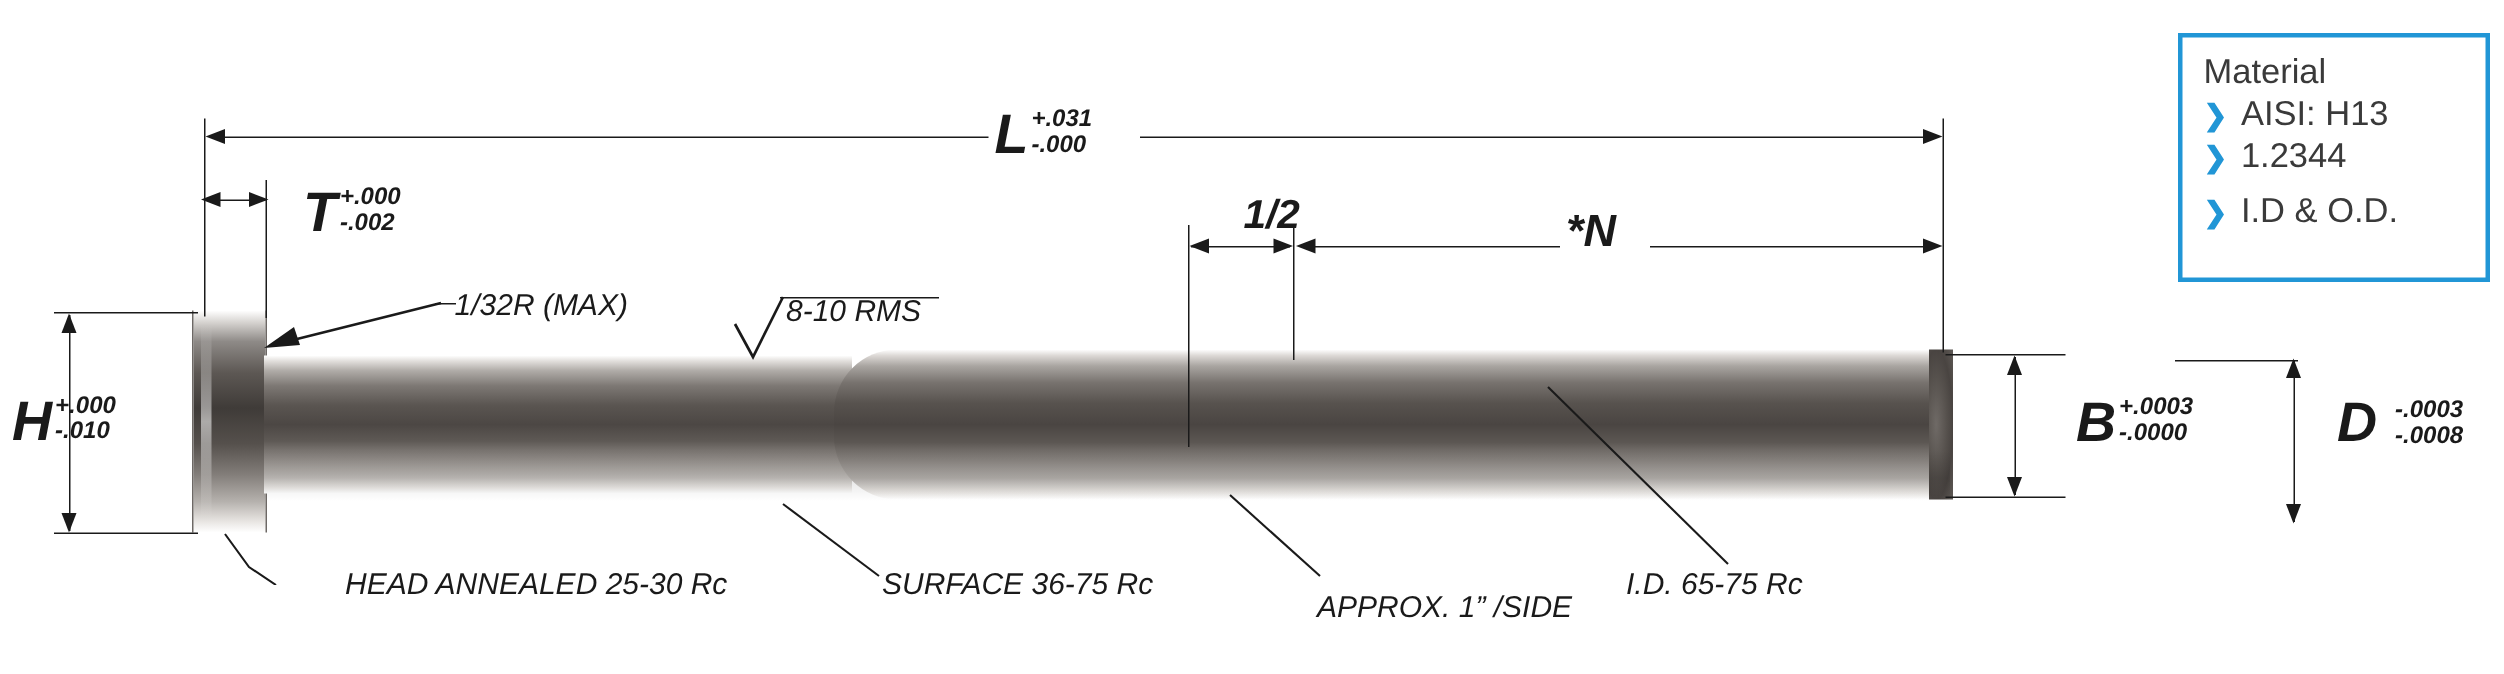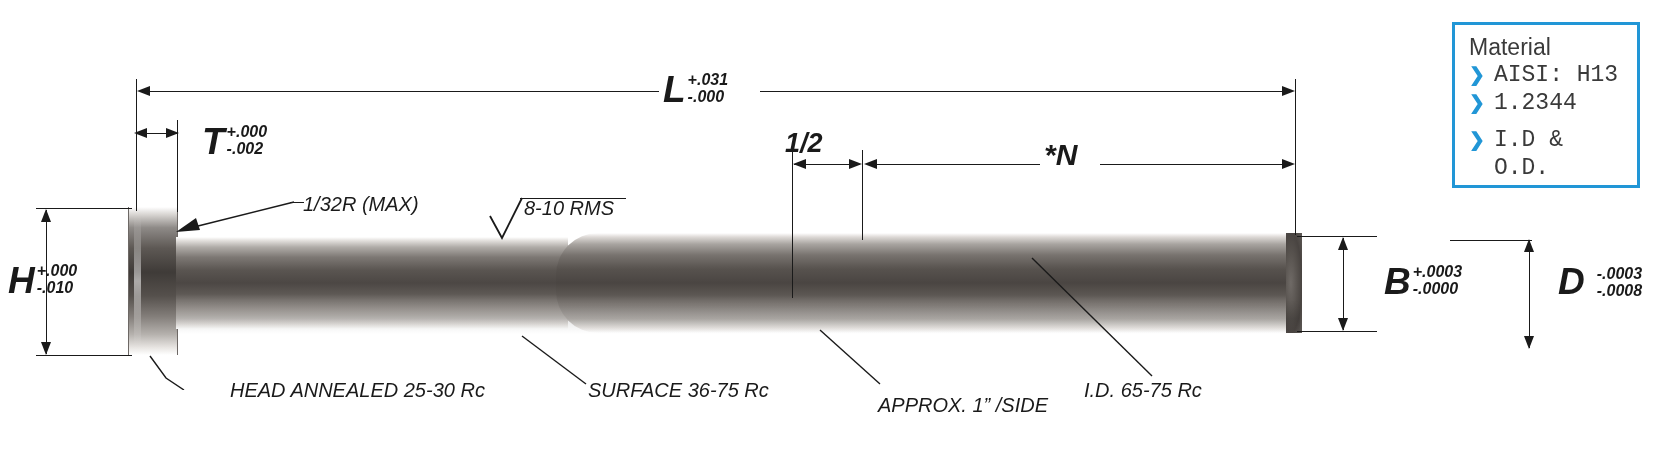--- a/index.html
+++ b/index.html
@@ -130,21 +130,21 @@
     gap: 9px;
     line-height: 1.22;
   }
   .mat-chev {
     color: #2196d6;
     font-size: 19px;
     font-weight: bold;
     line-height: 1;
   }
   .mat-val {
-    font-family: Liberation Mono, monospace;
+    font-family: Liberation Sans, sans-serif;
     font-size: 23px;
     color: #3a3a3a;
   }
   .mat-gap { height: 9px; }
 </style>
 </head>
 <body>
 
 <div id="stage">
 
@@ -199,21 +199,21 @@
       <span>+.000</span><br>
       <span>-.010</span>
     </span>
   </div>
 
   <div class="abs ext-line" style="left:792px; top:150px; height:148px;"></div>
   <div class="abs ext-line" style="left:862px; top:150px; height:90px;"></div>
   <div class="abs dim-line" style="left:794px; top:164px; width:66px;"></div>
   <div class="abs arrow left" style="left:793px; top:159px;"></div>
   <div class="abs arrow right" style="left:849px; top:159px;"></div>
-  <div class="abs frac" style="left:785px; top:128px;">1/2</div>
+  <div class="abs frac" style="left:829px; top:128px;">1/2</div>
 
   <div class="abs dim-line" style="left:875px; top:164px; width:165px;"></div>
   <div class="abs dim-line" style="left:1100px; top:164px; width:182px;"></div>
   <div class="abs arrow left" style="left:864px; top:159px;"></div>
   <div class="abs arrow right" style="left:1282px; top:159px;"></div>
   <div class="abs frac" style="left:1044px; top:138px; font-size:30px;">*N</div>
 
   <div class="abs dim-line" style="left:1297px; top:236px; width:80px;"></div>
   <div class="abs dim-line" style="left:1297px; top:331px; width:80px;"></div>
   <div class="abs ext-line" style="left:1343px; top:238px; height:92px;"></div>
@@ -282,21 +282,21 @@
     <span>APPROX. 1” /SIDE</span>
   </div>
 
   <div class="abs" style="left:1030px; top:256px; width:126px; height:122px;">
     <svg width="126" height="122" viewBox="0 0 126 122">
       <line x1="2" y1="2" x2="122" y2="120" stroke="#1a1a1a" stroke-width="1.4"></line>
     </svg>
   </div>
   <div class="abs note" style="left:1084px; top:378px;">I.D. 65-75 Rc</div>
 
-  <div class="abs mat-box" style="left:1452px; top:22px; width:188px; height:166px;">
+  <div class="abs mat-box" style="left:1452px; top:22px; width:208px; height:166px;">
     <div class="mat-head">Material</div>
 
     <div class="mat-row">
       <span class="mat-chev">❯</span>
       <span class="mat-val">AISI: H13</span>
     </div>
     <div class="mat-row">
       <span class="mat-chev">❯</span>
       <span class="mat-val">1.2344</span>
     </div>

